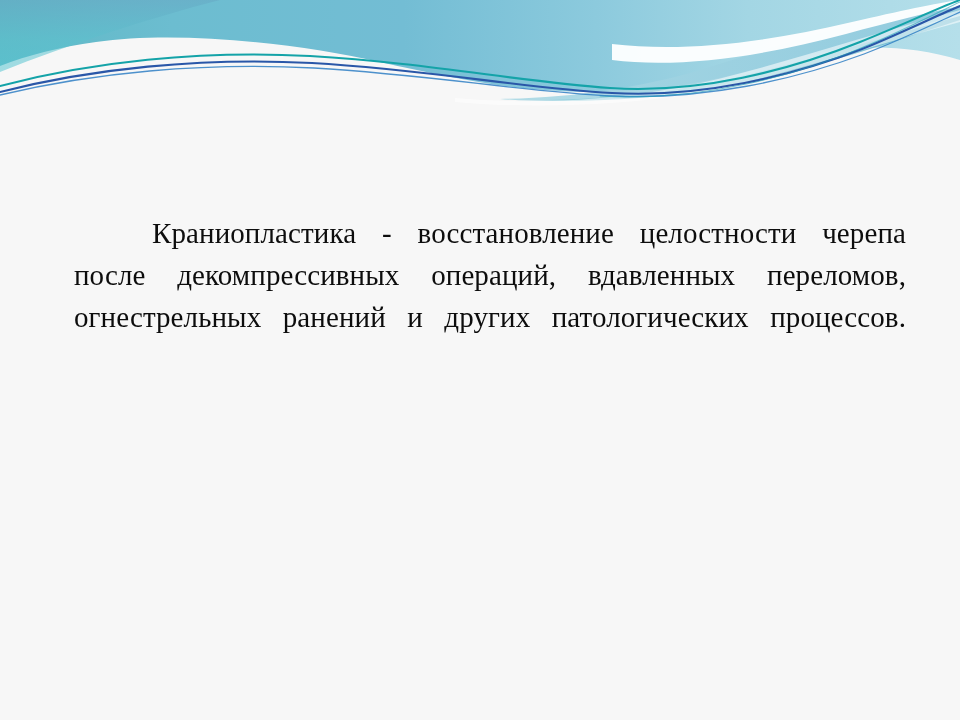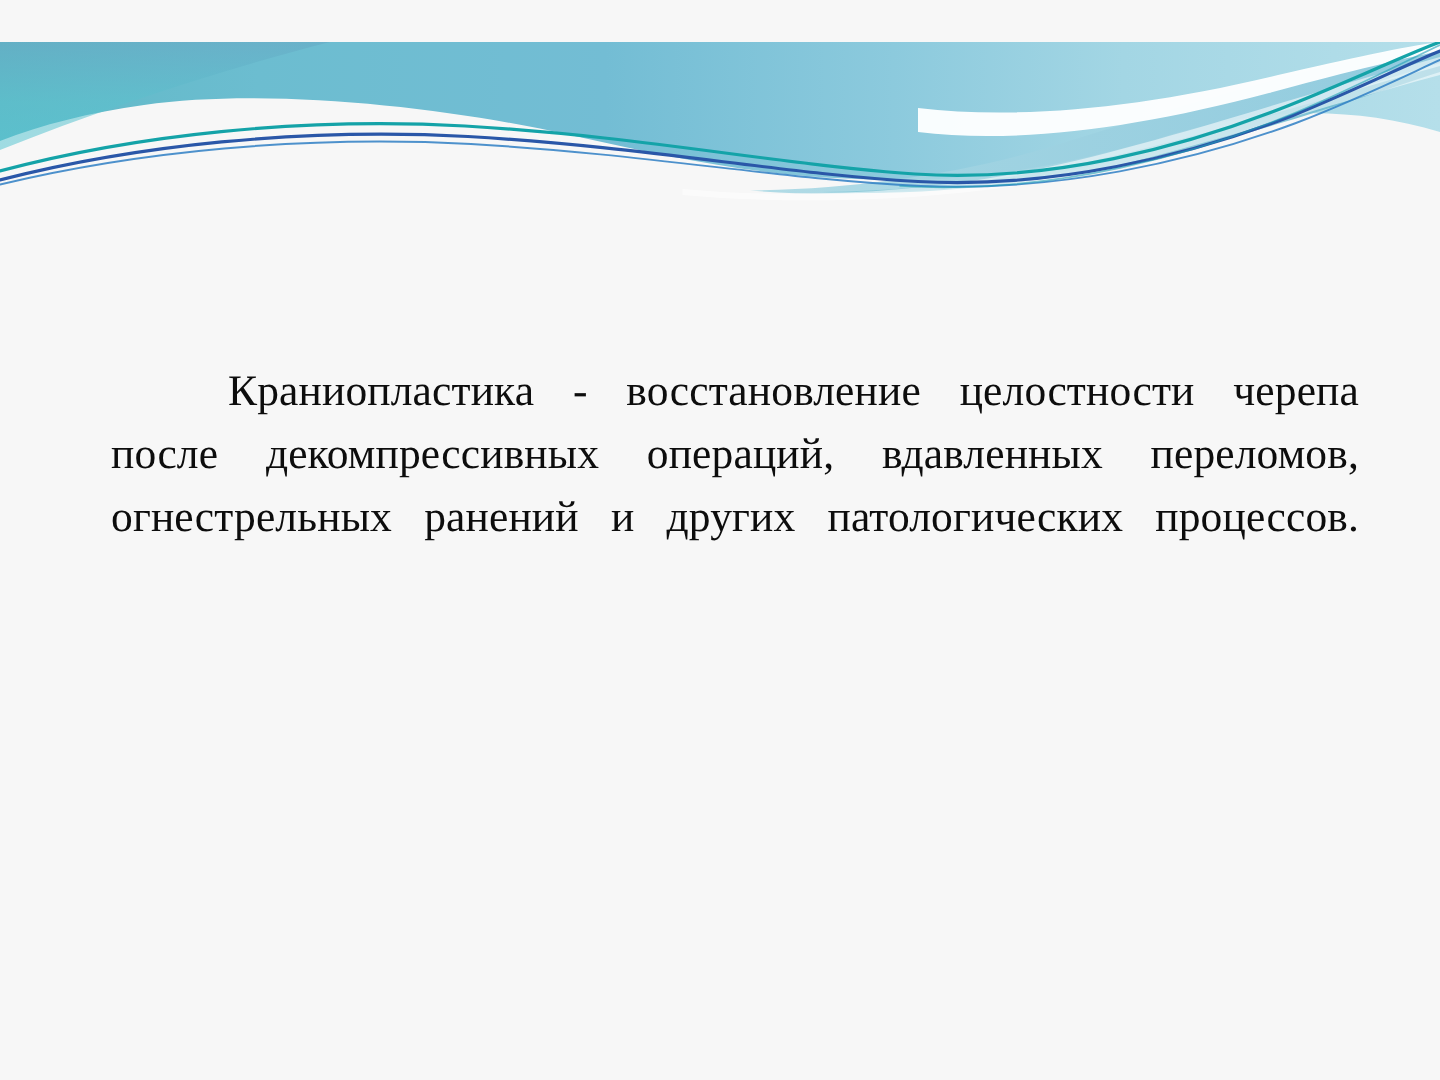--- a/index.html
+++ b/index.html
@@ -14,21 +14,20 @@
     overflow: hidden;
     position: relative;
   }
 
   .slide {
     position: absolute;
     inset: 0;
     width: 960px;
     height: 584px;
     background: #f7f7f7;
-    margin-top: 28px;
   }
 
   
   .header-decoration {
     position: absolute;
     top: 0;
     left: 0;
     width: 960px;
     height: 115px;
     overflow: hidden;

